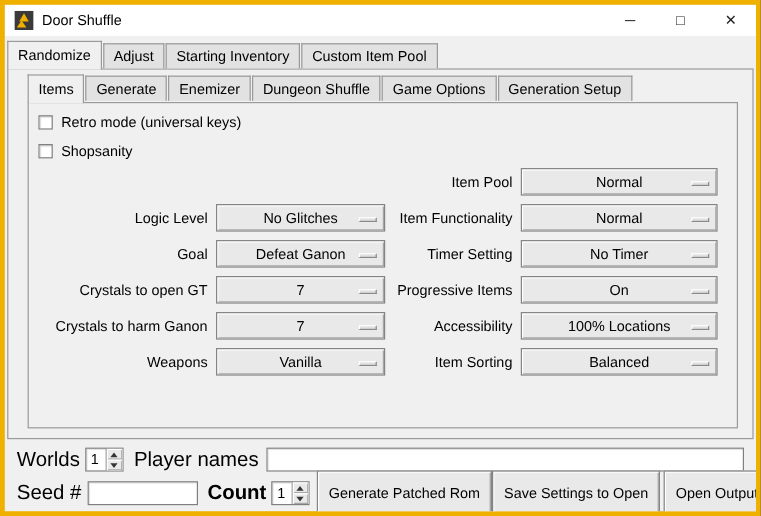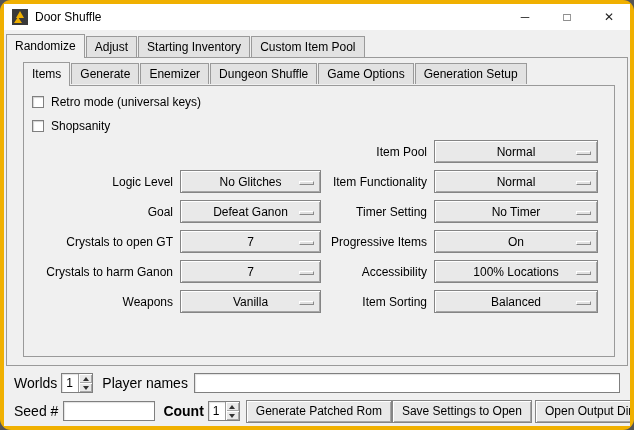--- a/index.html
+++ b/index.html
@@ -1,21 +1,21 @@
 <!DOCTYPE html>
 <html><head>
 <meta charset="utf-8">
 <style>
   * { margin:0; padding:0; box-sizing:border-box; }
   html,body { background:#555; }
   body { font-family:"Liberation Sans", sans-serif; color:#000; }
 
   .window {
     position:relative; width:634px; height:430px;
-    background:#f0b000; margin:0 auto;border-radius:11px;
+    background:#f0b000; margin:0 auto;
   }
   .inner-area {
     position:absolute; left:4px; top:4px; right:4px; bottom:4px;
     background:#f0f0f0; overflow:hidden;
   }
 
   
   .titlebar {
     height:26px; background:#ffffff; display:flex; align-items:center;
     padding-left:8px;
@@ -80,21 +80,21 @@
   .dd-indicator {
     position:absolute; right:6px; top:50%; margin-top:-1px;
     width:15px; height:4px; background:#e0e0e0;
     border:1px solid #8a8a8a; border-top-color:#ffffff; border-left-color:#ffffff;
   }
 
   
   .bottom-row { position:absolute; left:4px; right:4px; display:flex; align-items:center; }
   .row-worlds { top:368px; height:22px; padding:0 4px 0 6px; }
   .row-seed   { top:395px; height:24px; padding:0 4px 0 6px; }
-  .blabel { font-size:14px; white-space:nowrap; }
+  .blabel { font-size:17px; white-space:nowrap; }
 
   .entry {
     height:20px; background:#fff; border:1px solid #7f7f7f;
     box-shadow:inset 1px 1px 1px rgba(0,0,0,0.12);
     font-family:"Liberation Sans", sans-serif; font-size:12px; padding:0 3px;
     outline:none;
   }
   .player-entry { flex:1; margin:0 2px 0 6px; }
   .seed-entry { width:92px; margin:0 0 0 5px; }
 
@@ -105,21 +105,21 @@
   .spin-value { font-size:12px; padding:2px 3px 0 4px; min-width:16px; }
   .spin-arrows { display:flex; flex-direction:column; width:14px; border-left:1px solid #9a9a9a; }
   .spin-btn {
     flex:1; background:#e9e9e9; display:flex; align-items:center; justify-content:center;
     box-shadow: inset 1px 1px 0 #ffffff, inset -1px -1px 0 #a6a6a6;
   }
   .tri-up { width:0; height:0; border-left:3px solid transparent; border-right:3px solid transparent; border-bottom:4px solid #333; }
   .tri-down { width:0; height:0; border-left:3px solid transparent; border-right:3px solid transparent; border-top:4px solid #333; }
 
   .push-btn {
-    height:23px; background:#e9e9e9; border:1px solid #858585;
+    height:39px; background:#e9e9e9; border:1px solid #858585;
     box-shadow: inset 1px 1px 0 #ffffff, inset -1px -1px 0 #a6a6a6;
     font-size:12px; padding:0 9px; display:flex; align-items:center; white-space:nowrap;
     cursor:default;
   }
   .gap-sm { margin-left:6px; }
   .gap-xs { margin-left:3px; }
   .spacer { flex:1; }
 </style>
 </head>
 <body>

